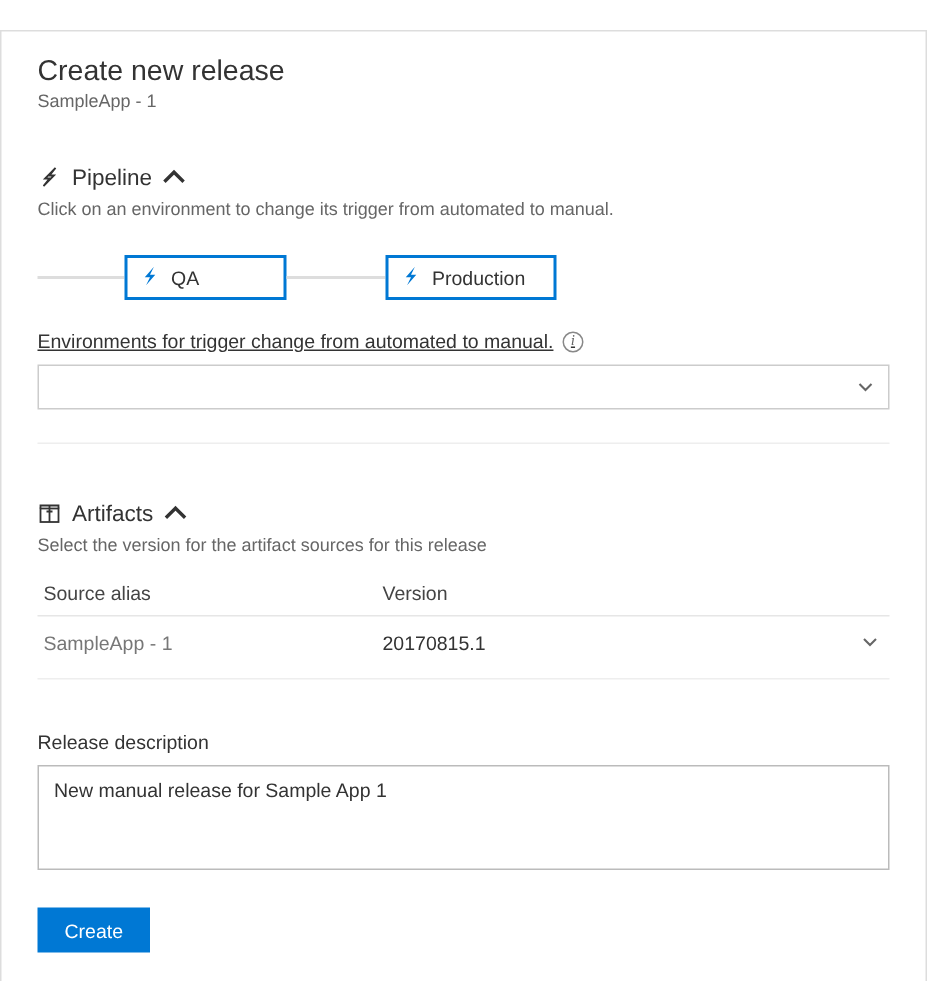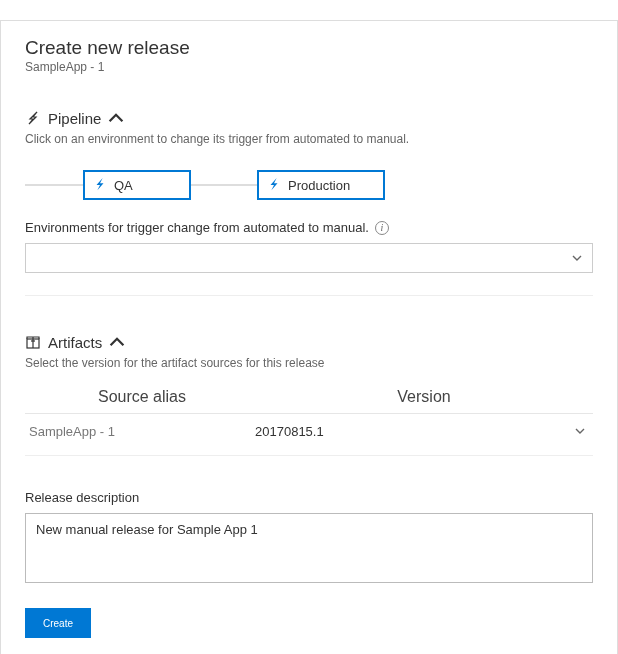--- a/index.html
+++ b/index.html
@@ -11,43 +11,43 @@
 .section-header { display: flex; align-items: flex-start; gap: 7px; margin-top: 36px; }
 .section-header.artifacts { margin-top: 38px; }
 .section-header svg { width: 16px; height: 16px; }
 .section-title { font-size: 15px; color: #333; font-weight: 400; }
 .section-desc { font-size: 12px; color: #666; margin-top: 3px; }
 
 .pipeline-row { display: flex; align-items: center; margin-top: 24px; margin-bottom: 20px; }
 .pre-line { width: 58px; height: 2px; background: #ddd; }
 .stage { border: 2px solid #0078d4; height: 30px; display: flex; align-items: center; padding: 0 0 0 8px; gap: 7px; font-size: 13px; color: #333; cursor: pointer; background: #fff; }
 .stage.qa { width: 108px; }
-.stage.prod { width: 128px; }
+.stage.prod { width: 114px; }
 .connector { width: 66px; height: 2px; background: #ddd; }
 .bolt { color: #0078d4; }
 
-.field-label { font-size: 13px; color: #333; margin-top: 10px; display: flex; align-items: center; gap: 6px; }
+.field-label { font-size: 13px; color: #333; margin-top: 10px; display: flex; align-items: center; gap: 6px; text-decoration: underline; }
 .info-icon { width: 14px; height: 14px; border: 1px solid #888; border-radius: 50%; display: inline-flex; align-items: center; justify-content: center; font-size: 10px; color: #666; font-style: italic; font-family: Georgia, serif; }
 .dropdown { width: 100%; height: 30px; border: 1px solid #ccc; margin-top: 8px; display: flex; align-items: center; justify-content: flex-end; padding: 0 10px; cursor: pointer; background: #fff; }
 .divider { border: none; border-top: 1px solid #eee; margin-top: 22px; }
 
 .artifact-table { width: 100%; margin-top: 18px; }
-.artifact-head { display: flex; border-bottom: 1px solid #e6e6e6; padding-bottom: 7px; font-size: 16px; color: #444; text-align: center; }
+.artifact-head { display: flex; border-bottom: 1px solid #e6e6e6; padding-bottom: 7px; font-size: 13px; color: #444; }
 .col-src { width: 230px; padding-left: 4px; }
 .col-ver { flex: 1; }
 .artifact-row { display: flex; align-items: center; padding: 10px 0 16px 0; border-bottom: 1px solid #eee; }
 .artifact-src { width: 230px; padding-left: 4px; color: #777; }
 .artifact-ver { flex: 1; color: #333; }
 .artifact-arrow { padding-right: 8px; cursor: pointer; }
 
 .desc-label { font-size: 13px; color: #333; margin-top: 34px; }
 .desc-box { width: 100%; height: 70px; border: 1px solid #bbb; margin-top: 8px; padding: 8px 10px; font-family: inherit; font-size: 13px; color: #333; resize: none; }
 
 .buttons { display: flex; gap: 9px; margin-top: 22px; }
-.btn { height: 30px; padding: 0 18px; font-size: 10px; border: none; cursor: pointer; font-family: inherit; }
+.btn { height: 30px; padding: 0 18px; font-size: 13px; border: none; cursor: pointer; font-family: inherit; }
 .btn-primary { background: #0078d4; color: #fff; }
 .btn-secondary { background: #eaeaea; color: #333; }
 
 .chevron-svg { width: 10px; height: 10px; }
 </style>
 </head>
 <body>
 
 <div class="panel">
 

